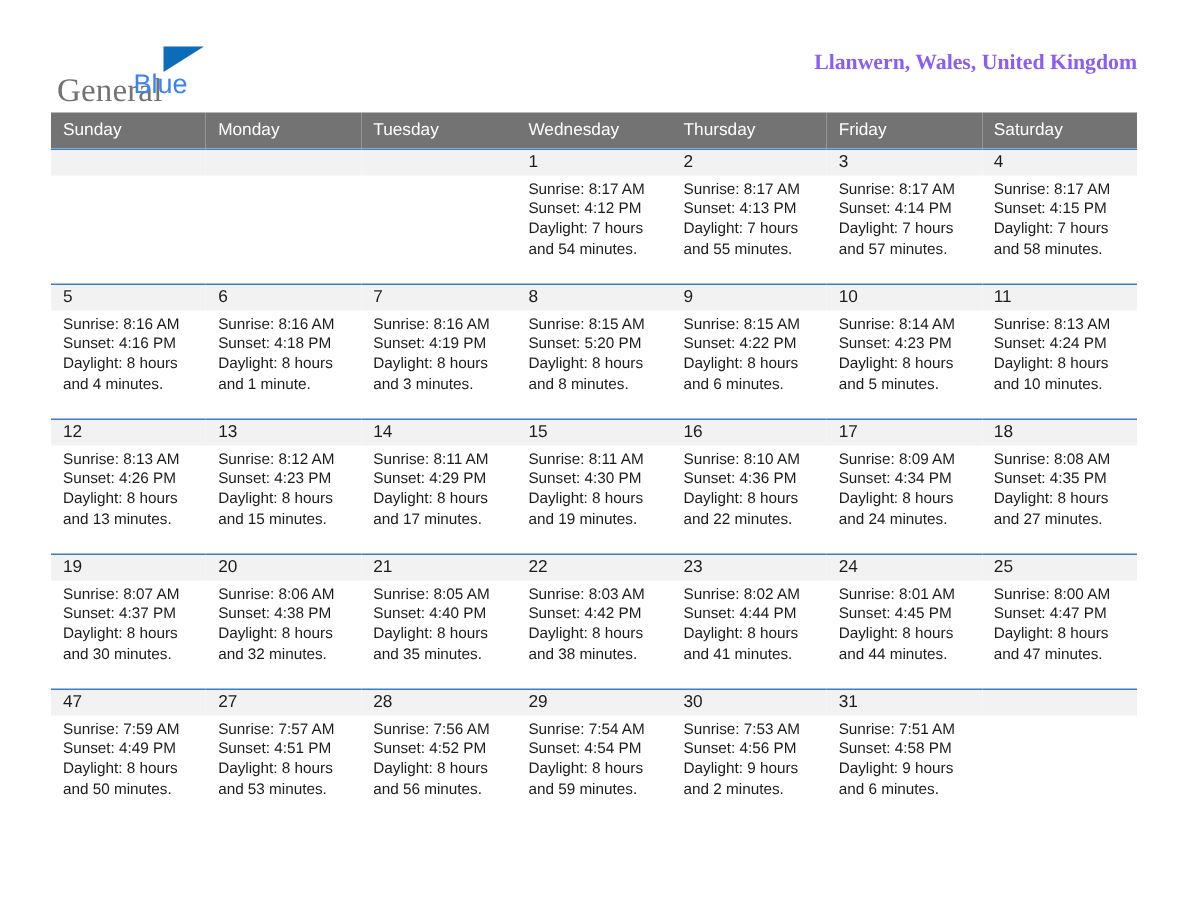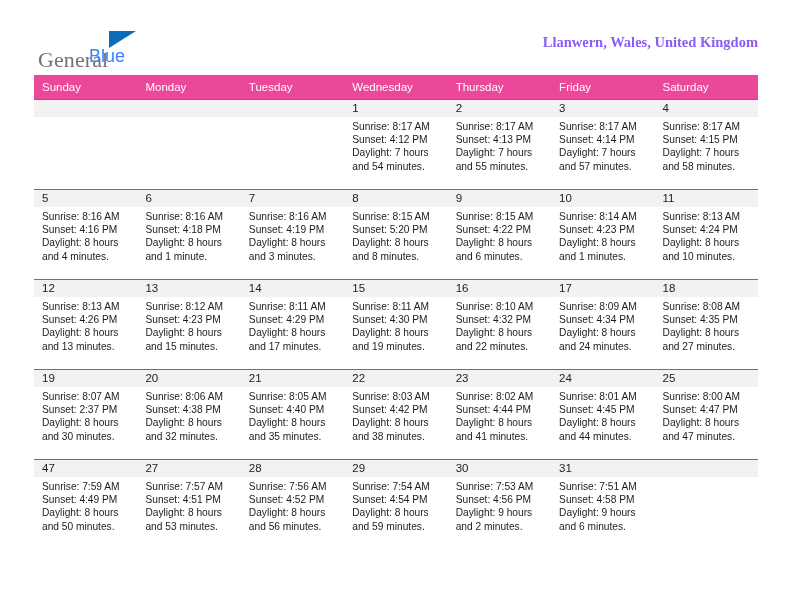--- a/index.html
+++ b/index.html
@@ -90,21 +90,21 @@
 
   
   .calendar {
     width: 724px;
     border-collapse: collapse;
     table-layout: fixed;
     margin-top: 3px;
   }
 
   .calendar th {
-    background: #ec4899;
+    background: #737373;
     color: #ffffff;
     font-size: 11.5px;
     font-weight: normal;
     text-align: left;
     padding: 6px 0 6px 8px;
     height: 20px;
     box-sizing: border-box;
     border: none;
   }
 
@@ -293,21 +293,21 @@
               </div>
             </div>
           </td>
           <td>
             <div class="cell">
               <div class="daynum-band">10</div>
               <div class="cell-lines">
                 <div>Sunrise: 8:14 AM</div>
                 <div>Sunset: 4:23 PM</div>
                 <div>Daylight: 8 hours</div>
-                <div>and 1 minutes.</div>
+                <div>and 5 minutes.</div>
               </div>
             </div>
           </td>
           <td>
             <div class="cell">
               <div class="daynum-band">11</div>
               <div class="cell-lines">
                 <div>Sunrise: 8:13 AM</div>
                 <div>Sunset: 4:24 PM</div>
                 <div>Daylight: 8 hours</div>
@@ -359,21 +359,21 @@
                 <div>Daylight: 8 hours</div>
                 <div>and 19 minutes.</div>
               </div>
             </div>
           </td>
           <td>
             <div class="cell">
               <div class="daynum-band">16</div>
               <div class="cell-lines">
                 <div>Sunrise: 8:10 AM</div>
-                <div>Sunset: 4:32 PM</div>
+                <div>Sunset: 4:36 PM</div>
                 <div>Daylight: 8 hours</div>
                 <div>and 22 minutes.</div>
               </div>
             </div>
           </td>
           <td>
             <div class="cell">
               <div class="daynum-band">17</div>
               <div class="cell-lines">
                 <div>Sunrise: 8:09 AM</div>
@@ -394,21 +394,21 @@
               </div>
             </div>
           </td>
         </tr>
         <tr>
           <td>
             <div class="cell">
               <div class="daynum-band">19</div>
               <div class="cell-lines">
                 <div>Sunrise: 8:07 AM</div>
-                <div>Sunset: 2:37 PM</div>
+                <div>Sunset: 4:37 PM</div>
                 <div>Daylight: 8 hours</div>
                 <div>and 30 minutes.</div>
               </div>
             </div>
           </td>
           <td>
             <div class="cell">
               <div class="daynum-band">20</div>
               <div class="cell-lines">
                 <div>Sunrise: 8:06 AM</div>

